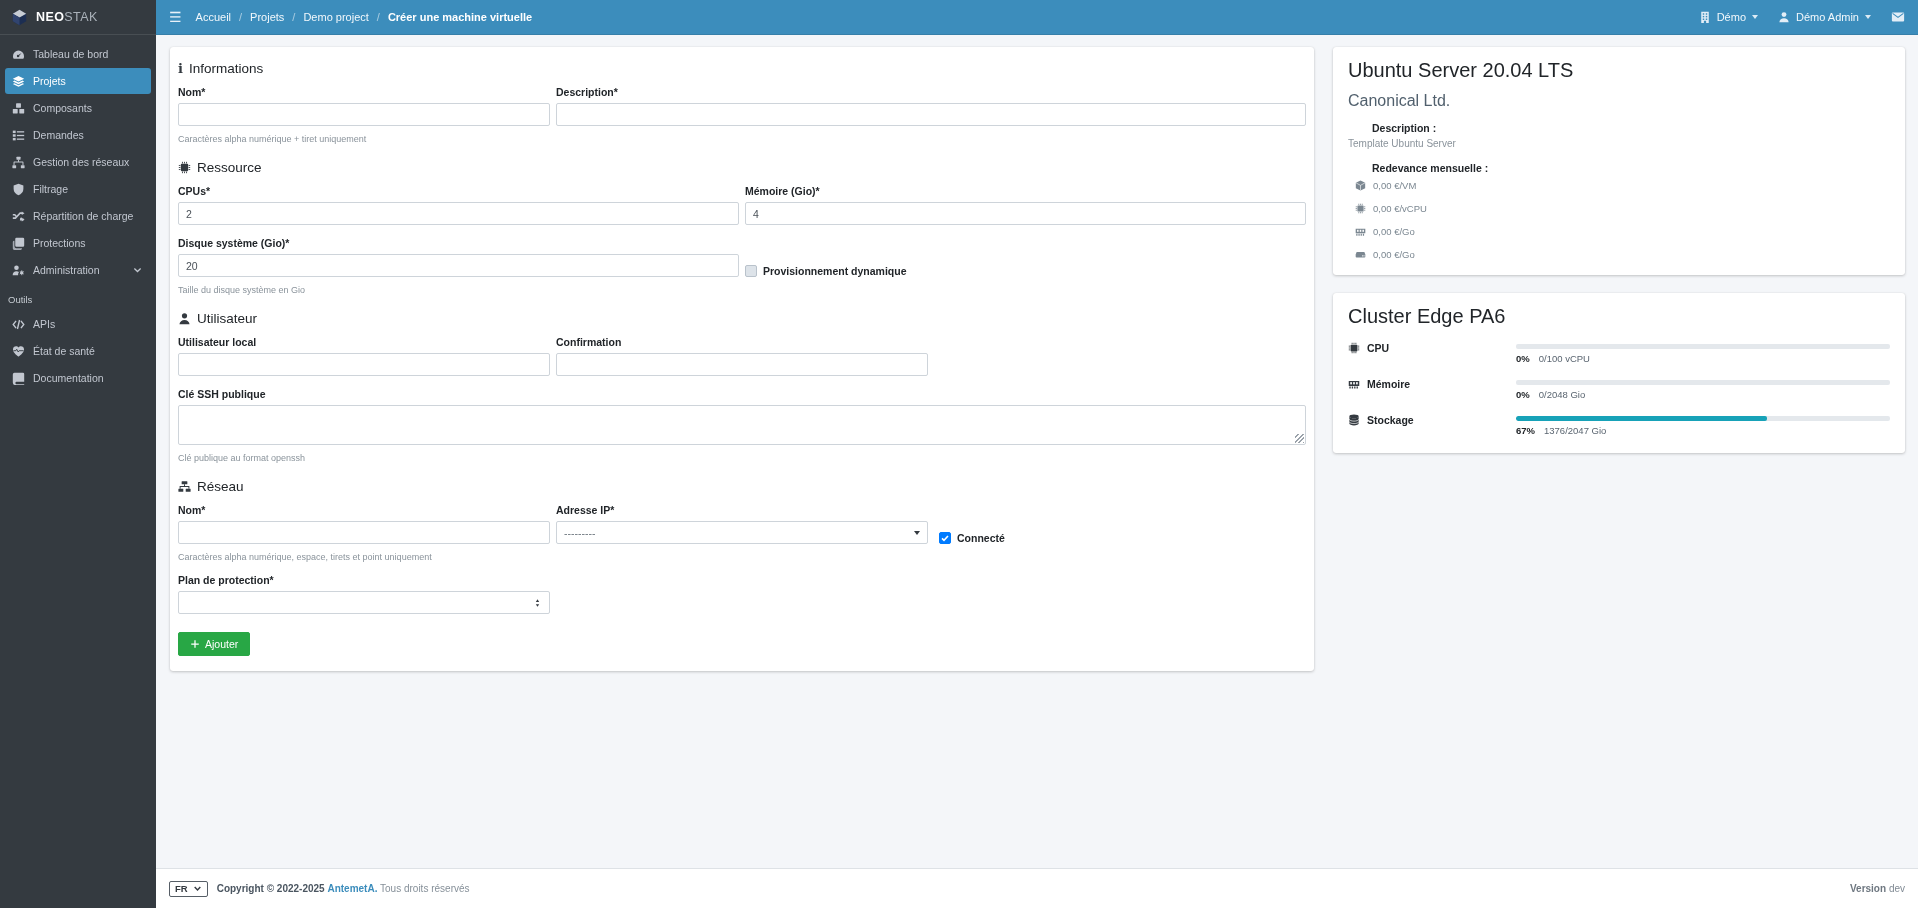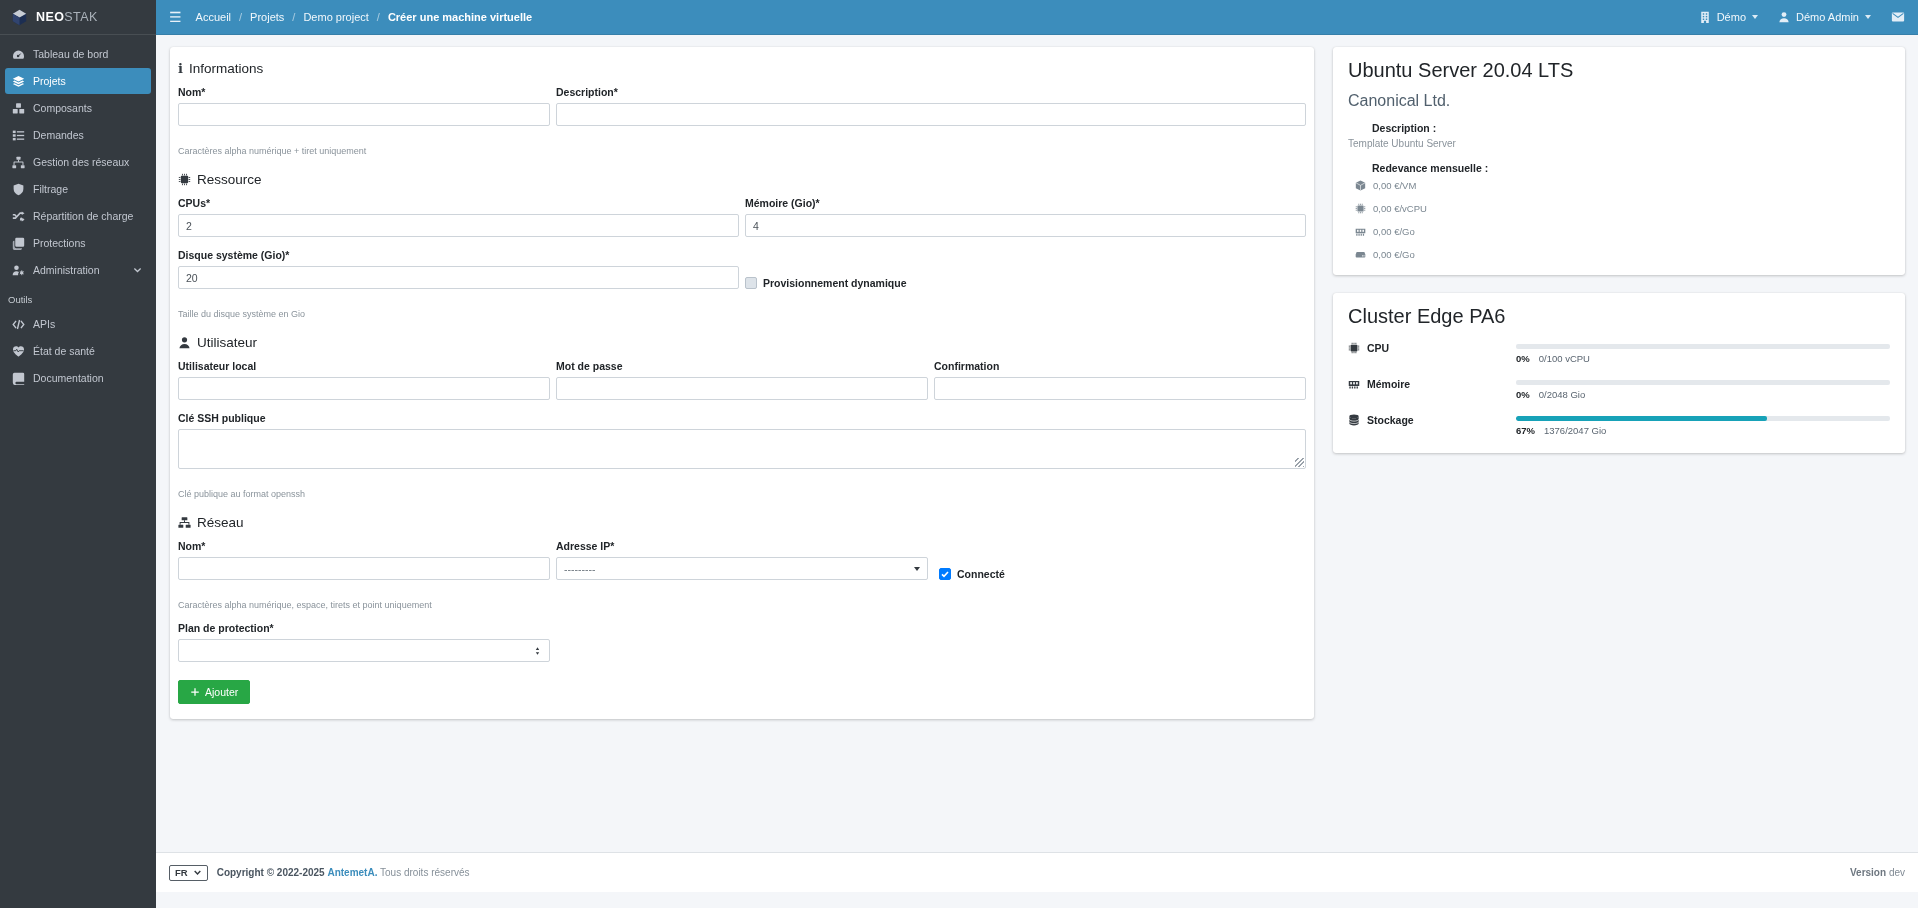--- a/index.html
+++ b/index.html
@@ -52,21 +52,21 @@
   .legend:first-child { margin-top:8px; }
   .legend .ico { width:13px; height:13px; color:#343a40; }
   .info-glyph { font-family:"DejaVu Serif", serif; font-weight:700; font-size:13px; width:auto !important; }
   .form-row { display:flex; gap:6px; margin-bottom:12px; }
   .col4 { flex:0 0 372px; max-width:372px; }
   .col6 { flex:0 0 561px; max-width:561px; }
   .col8 { flex:1; }
   label.flabel { display:block; font-size:10.5px; font-weight:700; color:#212529; margin-bottom:5px; }
   .fc { display:block; width:100%; height:23px; border:1px solid #ced4da; border-radius:2px; background:#fff;
     font-family:"Liberation Sans",sans-serif; font-size:10.5px; color:#495057; padding:2px 7px; outline:none; }
-  .help { font-size:9px; color:#8a939b; margin-top:20px; }
+  .help { font-size:9px; color:#8a939b; margin-top:8px; }
   .ta-wrap { position:relative; }
   textarea.fc { height:40px; resize:none; }
   .ta-grip { position:absolute; right:2px; bottom:2px; width:9px; height:9px;
     background:repeating-linear-gradient(135deg, transparent 0 2px, #9aa2aa 2px 3.2px); cursor:ns-resize; }
   .select { display:flex; align-items:center; justify-content:space-between; cursor:pointer; }
   .sel-text { color:#6c757d; }
   .sel-caret { width:0; height:0; border-left:3.5px solid transparent; border-right:3.5px solid transparent; border-top:4.5px solid #343a40; }
   .sel-updown { width:9px; height:12px; color:#343a40; }
   .check-row { display:flex; align-items:center; gap:6px; height:23px; margin-top:22px; }
   .cb { width:12px; height:12px; border-radius:2px; background:#dde3e9; border:1px solid #b9c2cb; position:relative; cursor:pointer; flex:0 0 12px; }
@@ -92,21 +92,21 @@
   .cluster-row:last-child { margin-bottom:2px; }
   .cluster-label { width:168px; display:flex; align-items:center; gap:7px; font-size:10.5px; font-weight:700; color:#212529; align-self:flex-start; margin-top:1px; }
   .cluster-label .ico { width:12px; height:12px; color:#343a40; }
   .cluster-bars { flex:1; }
   .bar { height:5px; background:#e4e8ec; border-radius:2px; overflow:hidden; margin-top:3px; }
   .bar-fill { height:100%; border-radius:2px; background:#17a2b8; }
   .bar-text { margin-top:4px; font-size:9.5px; color:#5a6570; }
   .bar-text b { color:#212529; margin-right:9px; }
 
   
-  .footer { position:absolute; left:156px; right:0; bottom:16px; height:40px; background:#fff; border-top:1px solid #dee2e6;
+  .footer { position:absolute; left:156px; right:0; bottom:0; height:40px; background:#fff; border-top:1px solid #dee2e6;
     display:flex; align-items:center; padding:0 13px; font-size:10px; color:#869099; }
   .lang-select { display:inline-flex; align-items:center; gap:5px; border:1px solid #565e66; border-radius:2px;
     padding:1px 5px 2px; margin-right:9px; font-size:9.5px; font-weight:700; color:#343a40; cursor:pointer; background:#fff; }
   .lang-select .chev { width:9px; height:9px; color:#343a40; }
   .copy b { color:#4a5560; font-weight:700; }
   .copy a { color:#3c8dbc; font-weight:700; text-decoration:none; cursor:pointer; }
   .version { margin-left:auto; color:#808a94; }
   .version b { color:#6e7780; }
 </style>
 </head>
@@ -366,24 +366,20 @@
             </svg>
         </span>
         <span>Utilisateur</span>
       </div>
       <div class="form-row">
         <div class="col4">
           <label class="flabel">Utilisateur local</label>
           <input class="fc" value="" style="">
         </div>
         <div class="col4">
-          <label class="flabel">Mot de passe</label>
-          <input class="fc" type="password" value="" style="">
-        </div>
-        <div class="col4">
           <label class="flabel">Confirmation</label>
           <input class="fc" type="password" value="" style="">
         </div>
       </div>
       <div class="form-row" style="margin-bottom:10px">
         <div style="flex:1">
           <label class="flabel">Clé SSH publique</label>
           <div class="ta-wrap">
             <textarea class="fc" style=""></textarea>
             <span class="ta-grip"></span>

